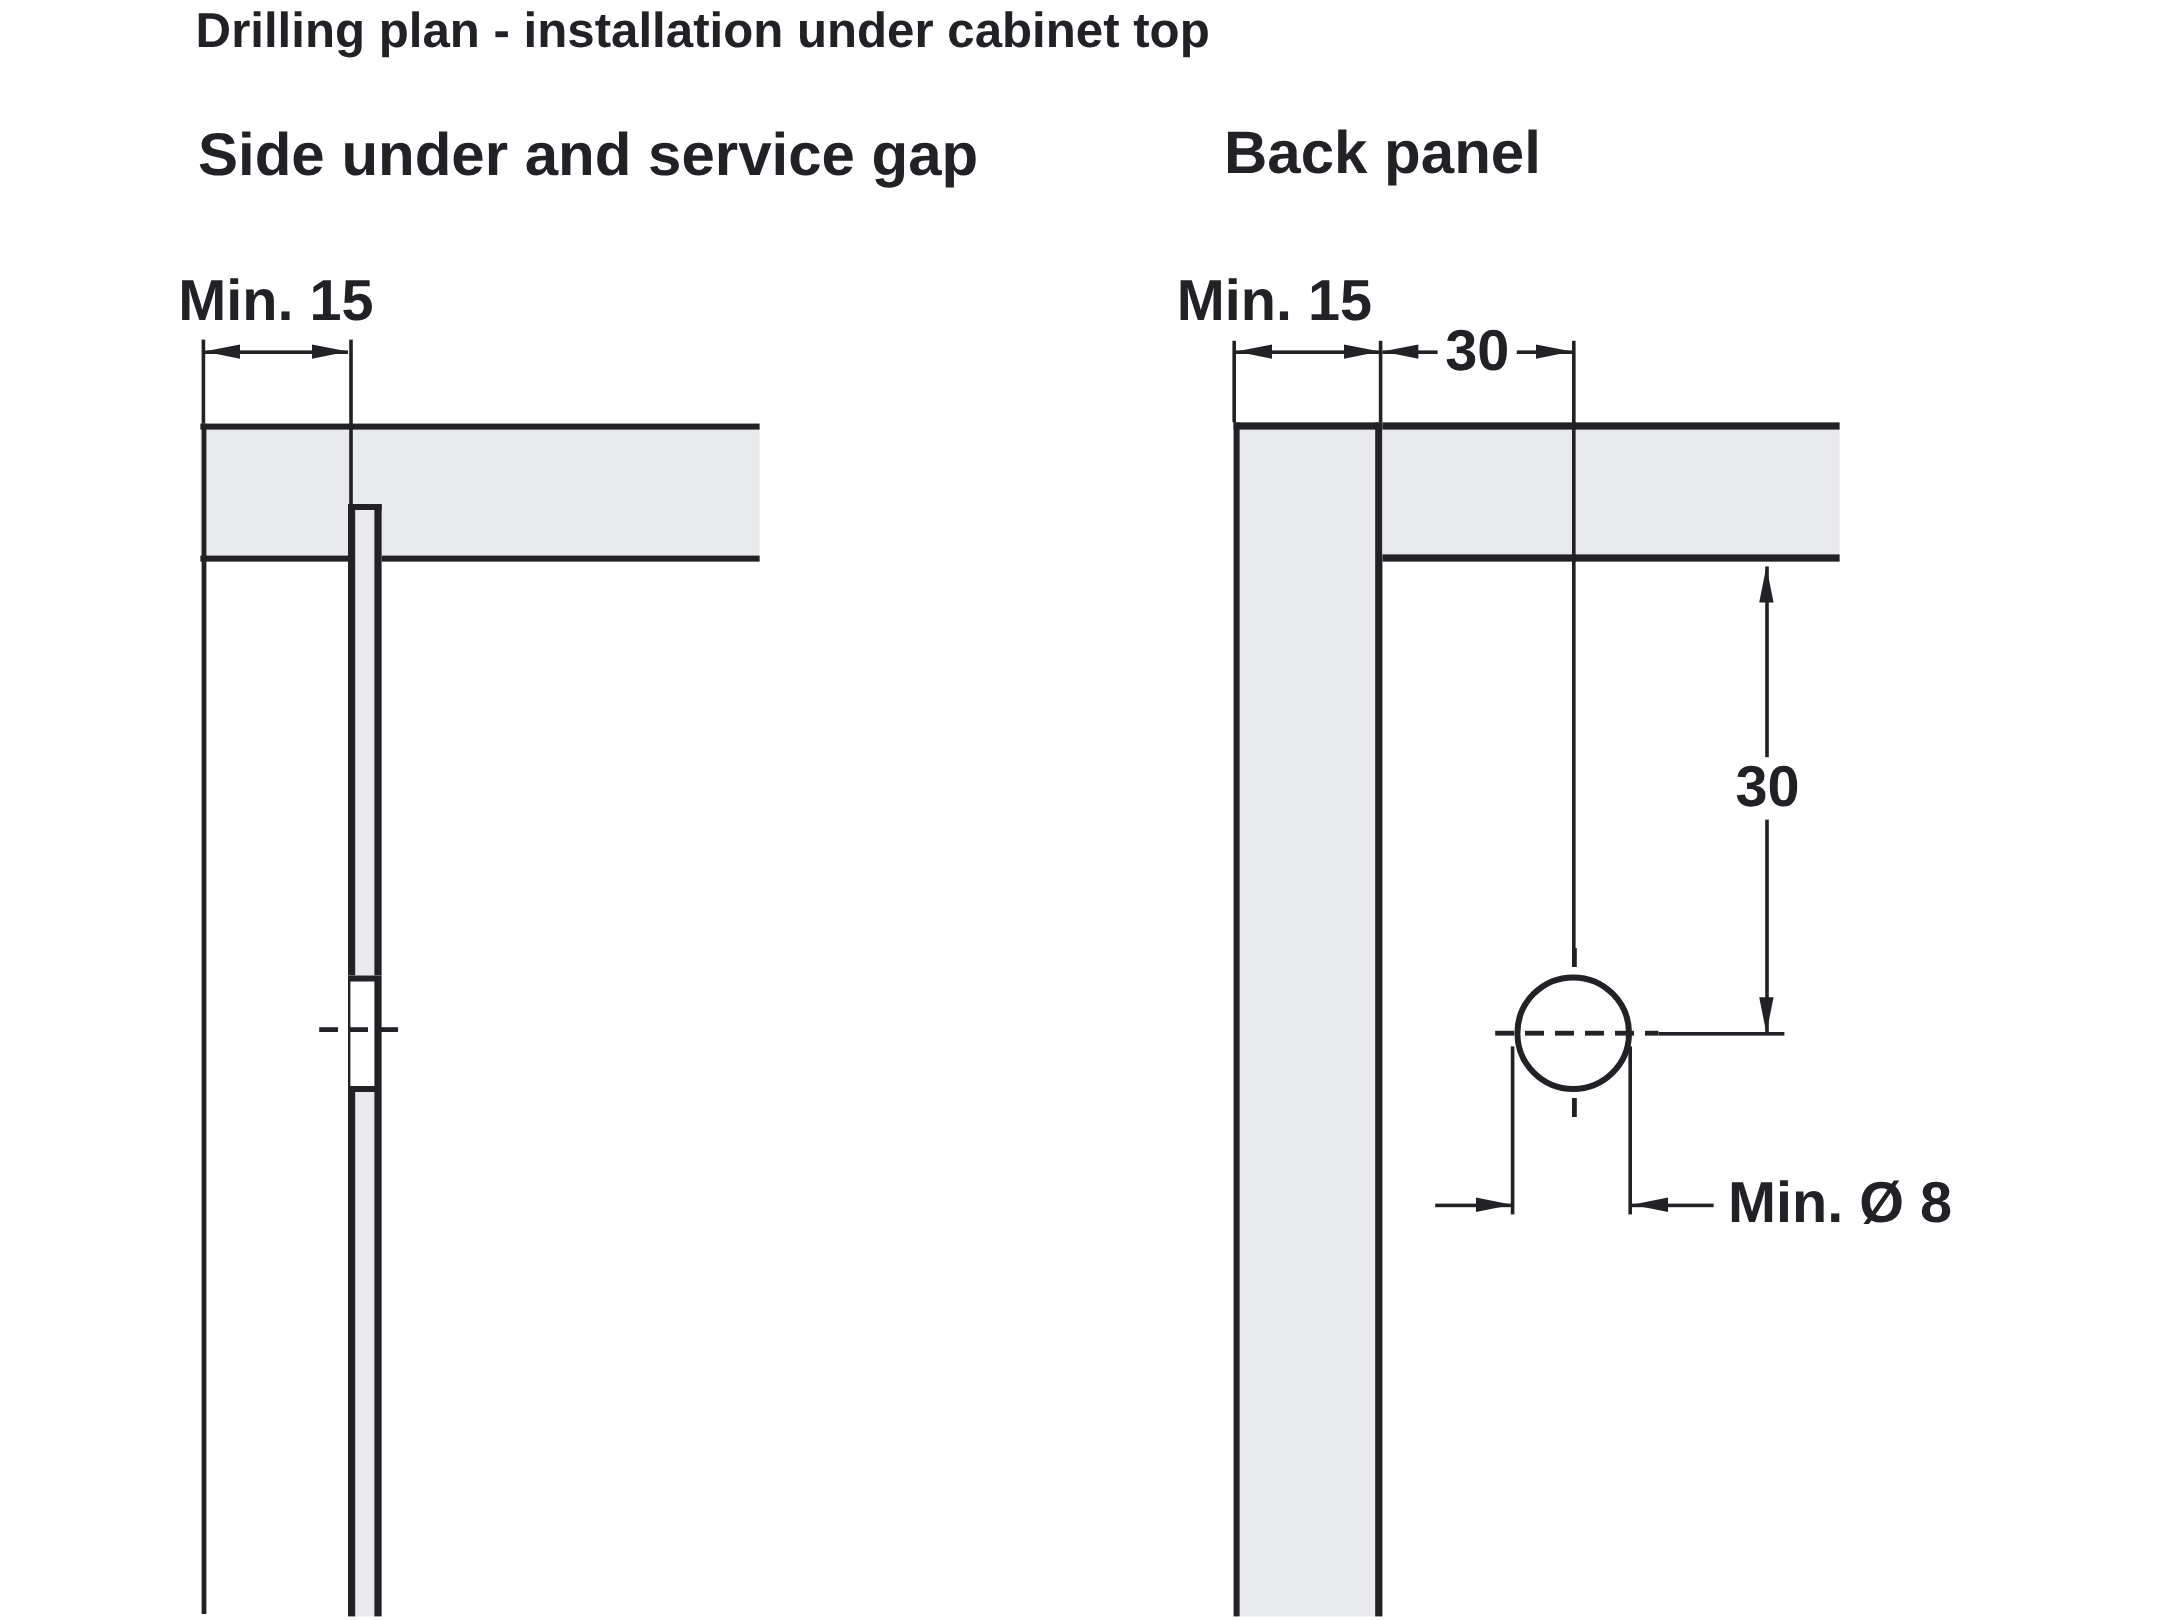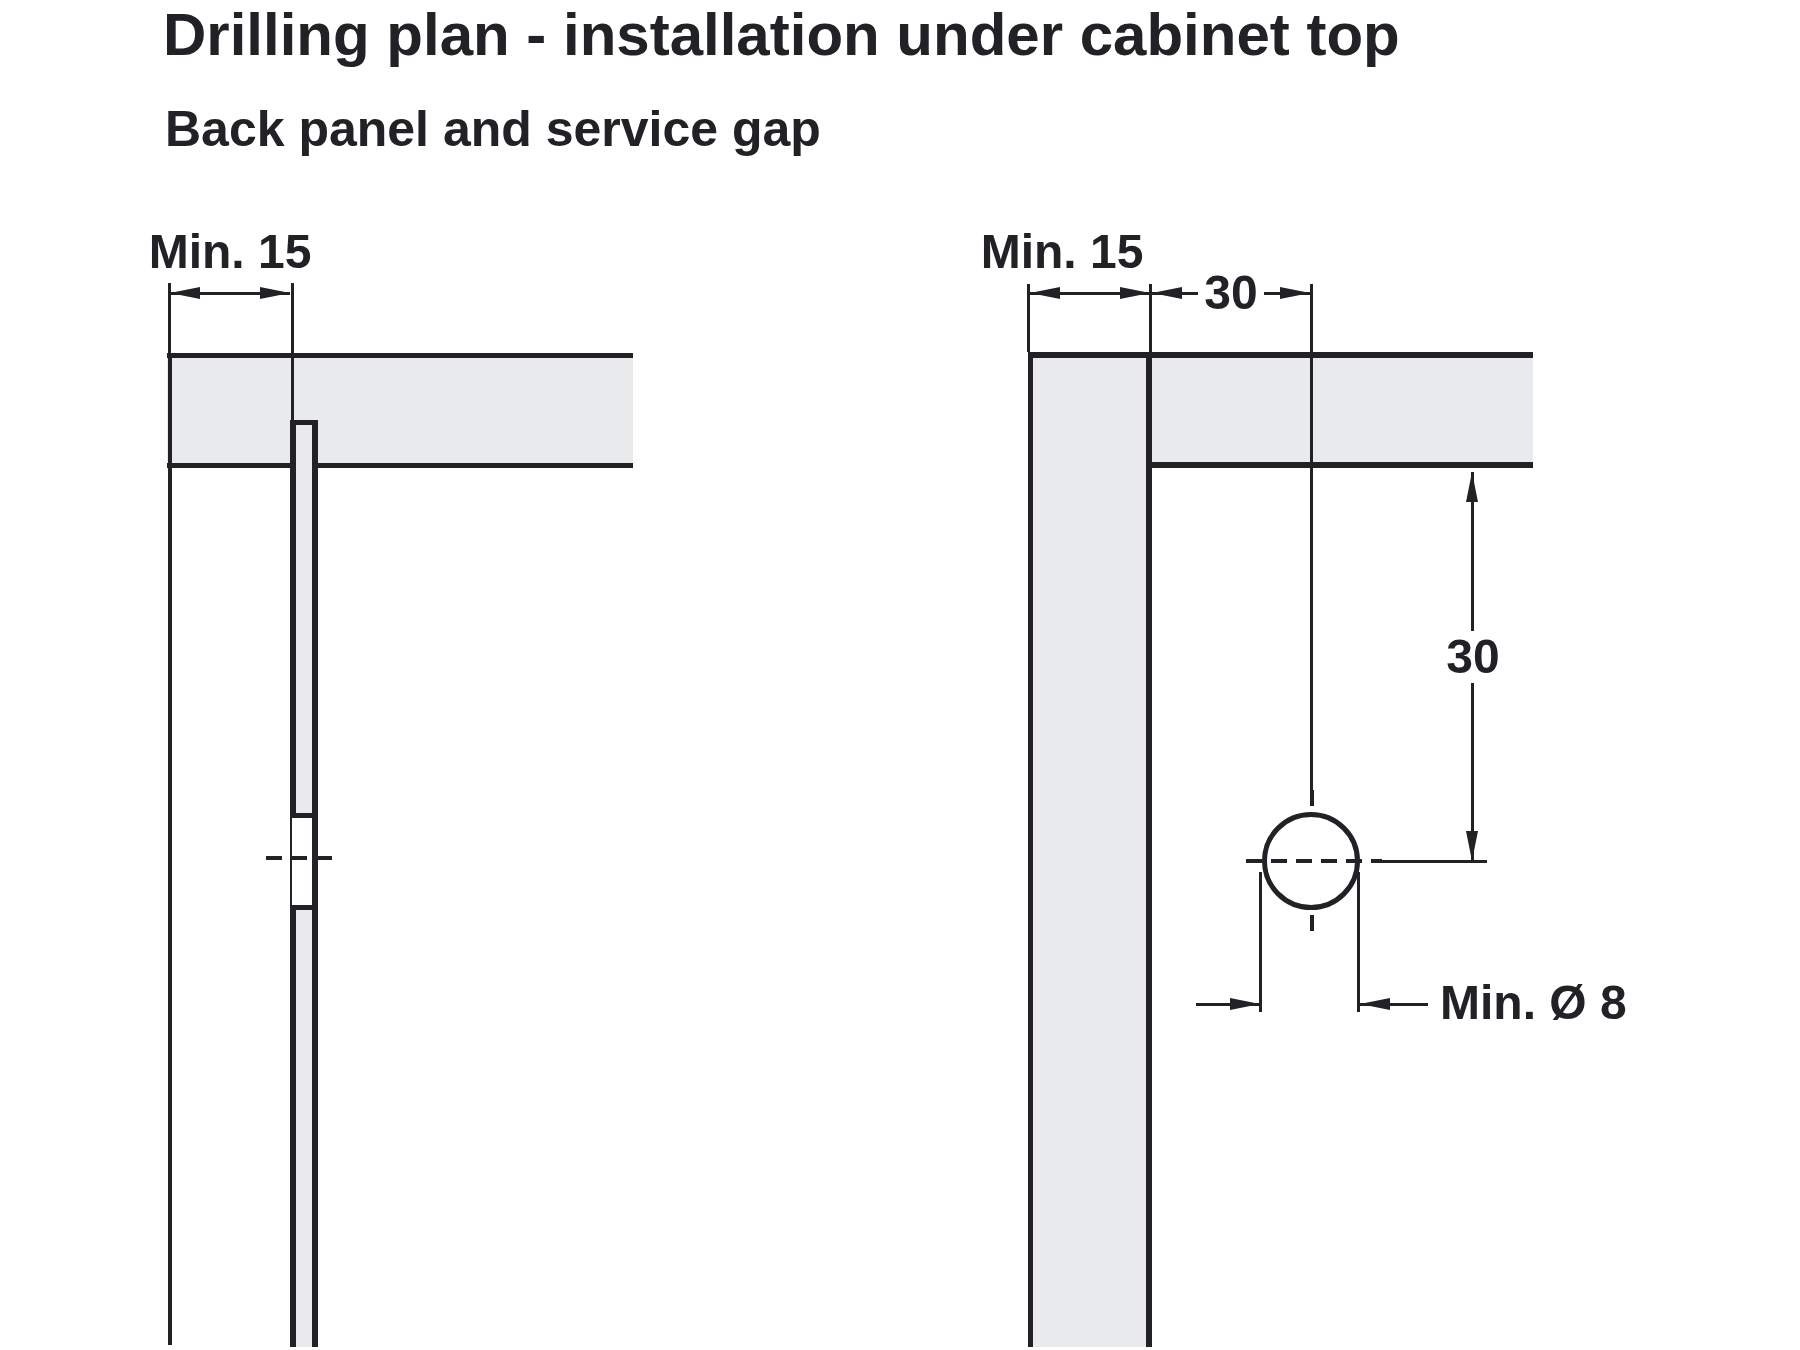--- a/index.html
+++ b/index.html
@@ -8,21 +8,21 @@
     --bg:#ffffff;
   }
   html,body{margin:0;padding:0;background:#fff;}
   #canvas{
     position:relative;width:1800px;height:1350px;background:var(--bg);
     font-family:"Liberation Sans","DejaVu Sans",sans-serif;
     color:var(--line);overflow:hidden;
   }
   .abs{position:absolute;}
   .txt{font-weight:700;white-space:nowrap;line-height:1;}
-  .title{font-size:60px;}
+  .title{font-size:41px;}
   .heading{font-size:50px;}
   .dimlabel{font-size:48px;}
   .panel{background:var(--panel);box-sizing:border-box;}
   .ink{background:var(--line);}
   
   .ah{width:0;height:0;border-style:solid;border-color:transparent;}
   .ah-left  {border-width:6px 30px 6px 0;border-right-color:var(--line);}
   .ah-right {border-width:6px 0 6px 30px;border-left-color:var(--line);}
   .ah-up    {border-width:0 6px 30px 6px;border-bottom-color:var(--line);}
   .ah-down  {border-width:30px 6px 0 6px;border-top-color:var(--line);}
@@ -30,21 +30,22 @@
   .dash-v{background:repeating-linear-gradient(180deg,var(--line) 0 16px,transparent 16px 25px);}
   .dimtext-box{display:flex;align-items:center;justify-content:center;background:var(--bg);}
   .center{text-align:center;}
 </style>
 </head>
 <body>
 
 <div id="canvas">
 
   <div class="abs txt title" style="left:163px;top:5px;">Drilling plan - installation under cabinet top</div>
-  <div class="abs txt heading" style="left:165px;top:104px;">Back panel and service gap</div>
+  <div class="abs txt heading" style="left:165px;top:104px;">Side under and service gap</div>
+  <div class="abs txt heading" style="left:1020px;top:102px;">Back panel</div>
 
   <div>
 
     <div class="abs panel" style="left:167px;top:353px;width:466px;height:115px;border-top:5px solid var(--line);border-bottom:5px solid var(--line);"></div>
 
     <div class="abs ink" style="left:168px;top:353px;width:4px;height:992px;"></div>
 
     <div class="abs panel" style="left:290px;top:420px;width:28px;height:393px;border-top:5px solid var(--line);border-left:6px solid var(--line);border-right:6px solid var(--line);"></div>
 
     <div class="abs" style="left:290px;top:813px;width:28px;height:97px;box-sizing:border-box;background:var(--bg);border-top:5px solid var(--line);border-bottom:5px solid var(--line);border-left:2px solid var(--line);border-right:6px solid var(--line);"></div>

